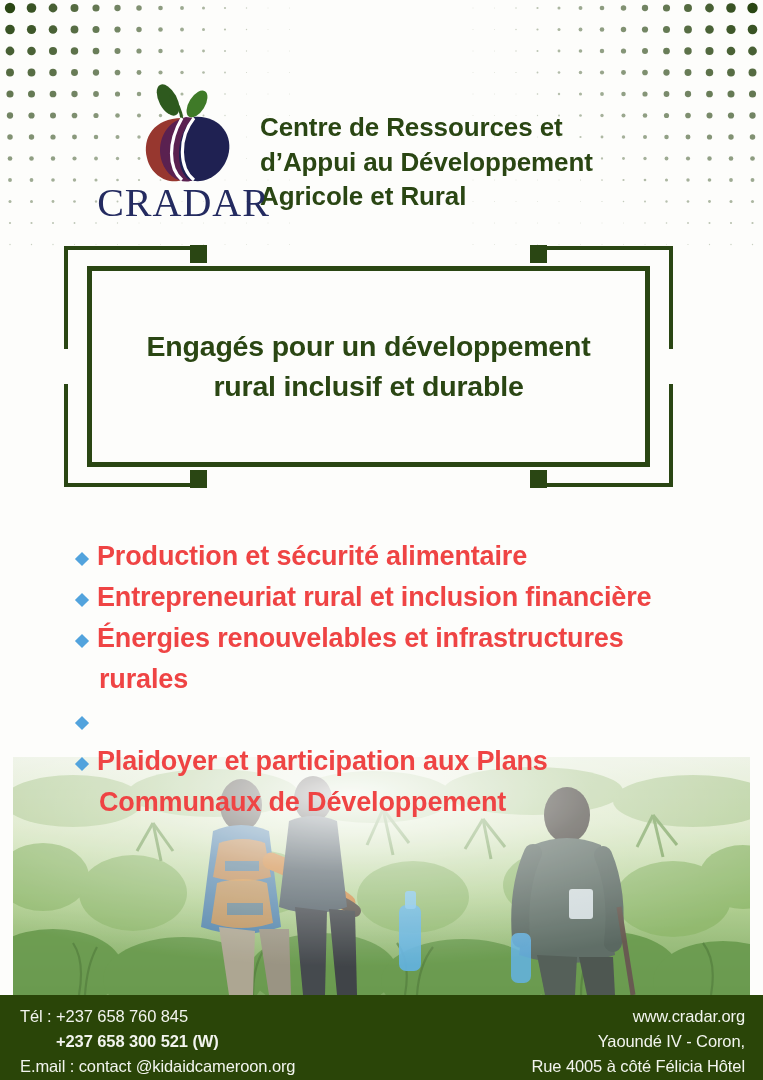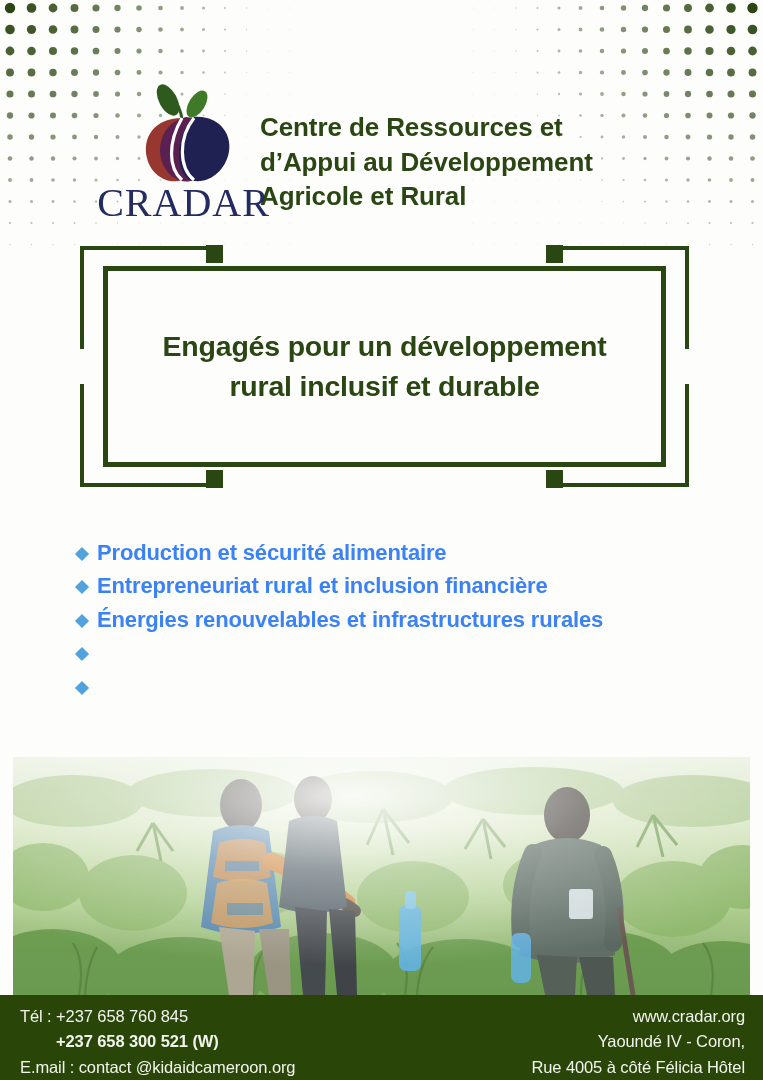--- a/index.html
+++ b/index.html
@@ -79,21 +79,21 @@
     font-weight: bold;
     line-height: 1.33;
     color: #2a4613;
     letter-spacing: -0.1px;
     max-width: 400px;
   }
 
   
   .slogan-wrap {
     position: absolute;
-    left: 80px;
+    left: 64px;
     top: 246px;
     width: 609px;
     height: 241px;
     z-index: 3;
   }
 
   
   .bracket {
     position: absolute;
     border-color: #2a4613;
@@ -143,23 +143,23 @@
   .bullets {
     position: absolute;
     left: 77px;
     top: 536px;
     width: 640px;
     z-index: 3;
   }
 
   .bullet-item {
     display: block;
-    font-size: 22px;
+    font-size: 27px;
     font-weight: bold;
-    color: #3b82f6;
+    color: #ef4444;
     line-height: 1.52;
     letter-spacing: -0.15px;
     text-indent: -22px;
     padding-left: 22px;
   }
 
   .diamond {
     display: inline-block;
     width: 10px;
     height: 10px;
@@ -185,21 +185,21 @@
   
   .footer {
     position: absolute;
     left: 0;
     top: 995px;
     width: 763px;
     height: 85px;
     background: #2a4508;
     color: #f2f4ee;
     display: flex;
-    align-items: center;
+    align-items: flex-start;
     justify-content: space-between;
     padding: 9px 18px 0 20px;
     z-index: 4;
   }
 
   .footer-col {
     font-size: 16.5px;
     line-height: 1.52;
     letter-spacing: -0.1px;
     white-space: nowrap;
@@ -614,21 +614,21 @@
     <div class="bullet-item">
       <span class="diamond"></span><span>Entrepreneuriat rural et inclusion financière</span>
     </div>
     <div class="bullet-item">
       <span class="diamond"></span><span>Énergies renouvelables et infrastructures rurales</span>
     </div>
     <div class="bullet-item">
       <span class="diamond"></span>
     </div>
     <div class="bullet-item">
-      <span class="diamond"></span>
+      <span class="diamond"></span><span>Plaidoyer et participation aux Plans Communaux de Développement</span>
     </div>
   </div>
 
   <div class="photo">
     <svg viewBox="0 0 737 238" preserveAspectRatio="none" aria-hidden="true">
       <defs>
         <linearGradient id="sky" x1="0" y1="0" x2="0" y2="1">
           <stop offset="0%" stop-color="#e9f0df"></stop>
           <stop offset="28%" stop-color="#d5e4bd"></stop>
           <stop offset="60%" stop-color="#a9cb85"></stop>

